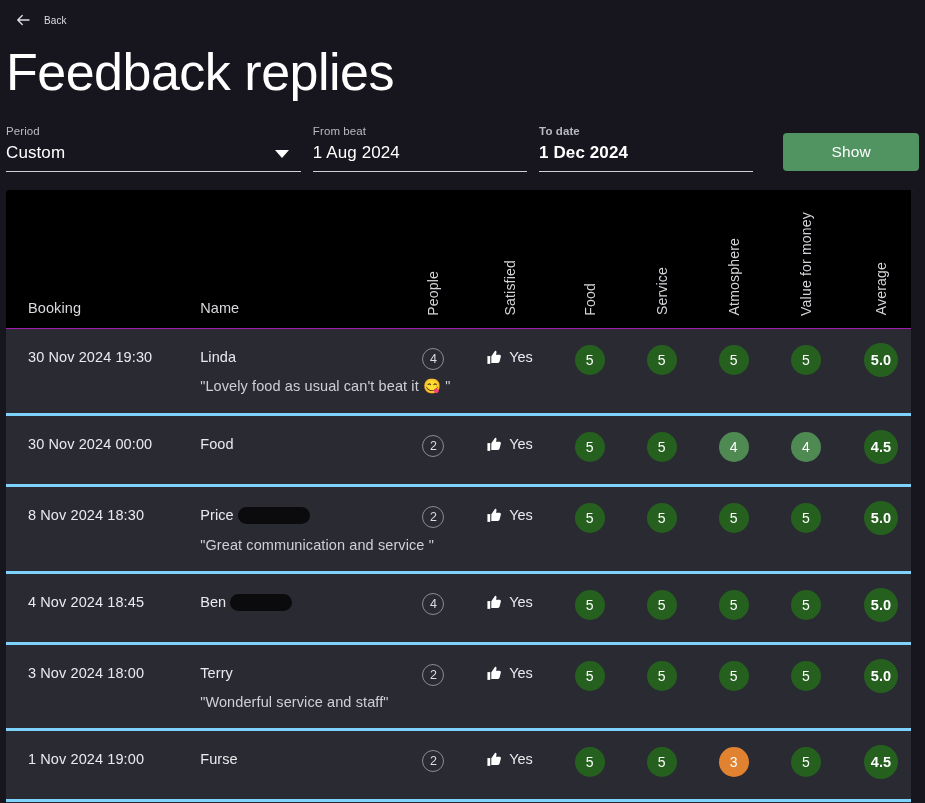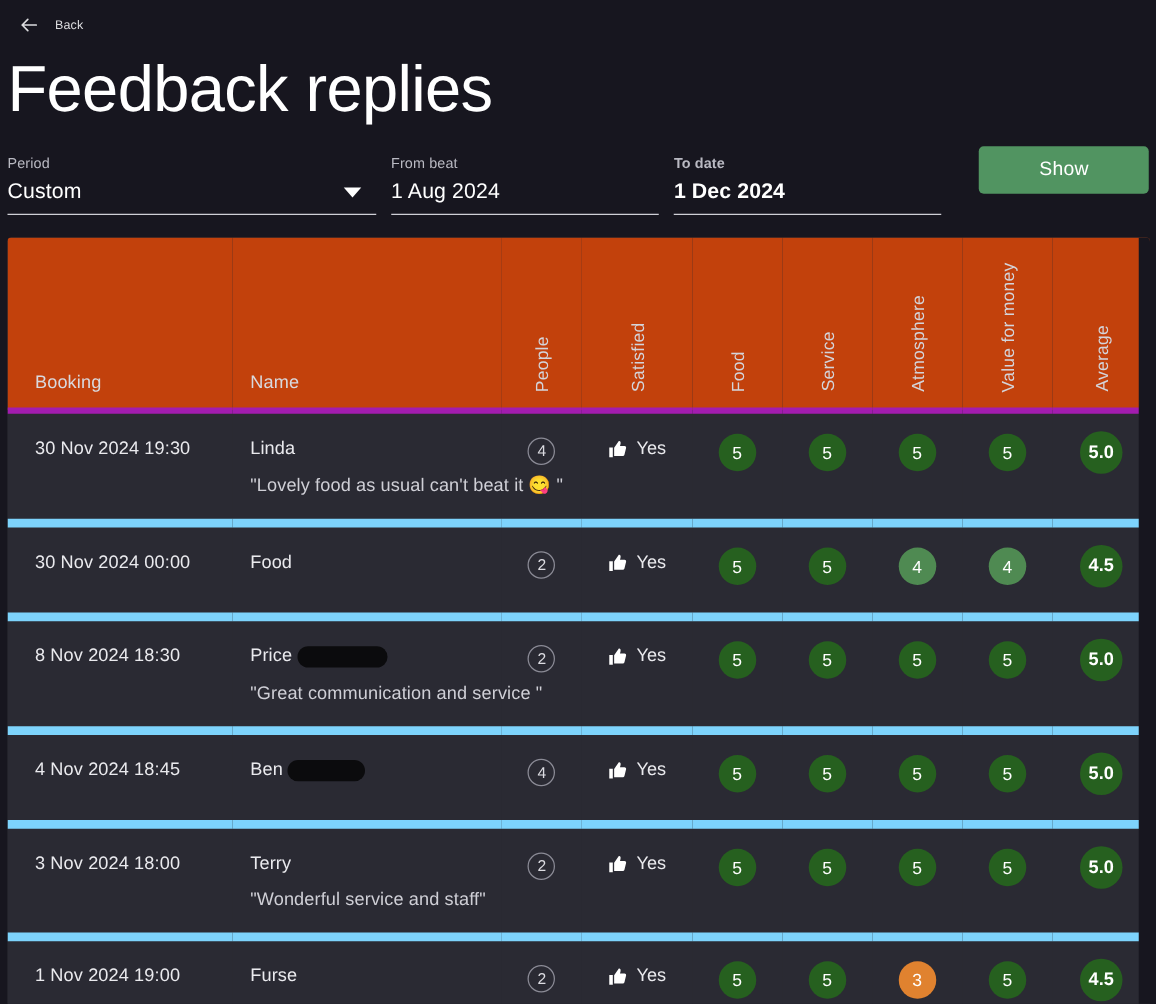--- a/index.html
+++ b/index.html
@@ -58,21 +58,21 @@
   }
 
   .show-button {
     width: 138px; height: 38px;
     background: #51946a;
     background: #519461;
     border: none; border-radius: 4px;
     color: #ffffff; font-size: 15.5px;
     font-family: "Liberation Sans", sans-serif;
     cursor: pointer; letter-spacing: .2px;
-    margin-bottom: 17px;
+    margin-bottom: 1px;
   }
 
   
   .card {
     margin: 18px 6px 0 6px;
     width: 914px;
     background: #2a2a33;
     border-radius: 3px;
     overflow: hidden;
     height: 620px;
@@ -86,37 +86,37 @@
   col.c-people  { width:  64px; }
   col.c-sat     { width:  88px; }
   col.c-score   { width:  72px; }
   col.c-avg     { width:  78px; }
 
   thead th {
     height: 138px;
     vertical-align: bottom;
     padding: 0 0 12px 0;
     font-weight: 400;
-    border-bottom: 5px solid #a21caf;
-    background: #c2410c;
+    border-bottom: 1px solid #a21caf;
+    background: #000000;
   }
   th.plain {
     text-align: left; font-size: 14.5px; color: #d9d9de;
     padding-left: 22px; letter-spacing: .1px;
   }
   th.plain.nm { padding-left: 14px; }
   .vert-wrap { display: flex; justify-content: center; align-items: flex-end; height: 100%; }
   .vert {
     writing-mode: vertical-rl;
     transform: rotate(180deg);
     font-size: 14px; color: #d4d4da;
     letter-spacing: .2px; white-space: nowrap;
   }
 
-  tbody tr { border-bottom: 7px solid #7dd3fc; }
+  tbody tr { border-bottom: 3px solid #7dd3fc; }
   tbody td { vertical-align: top; padding-top: 20px; background: #2a2a33; }
   tbody tr.has-comment td { padding-bottom: 18px; }
   tbody tr.no-comment td  { padding-bottom: 20px; }
 
   .booking-cell {
     font-size: 14.5px; color: #eaeaee; padding-left: 22px; letter-spacing: .1px;
   }
   .name-cell { padding-left: 14px; }
   .name-line { display: flex; align-items: center; gap: 0; }
   .name-text { font-size: 14.5px; color: #eaeaee; letter-spacing: .1px; }

